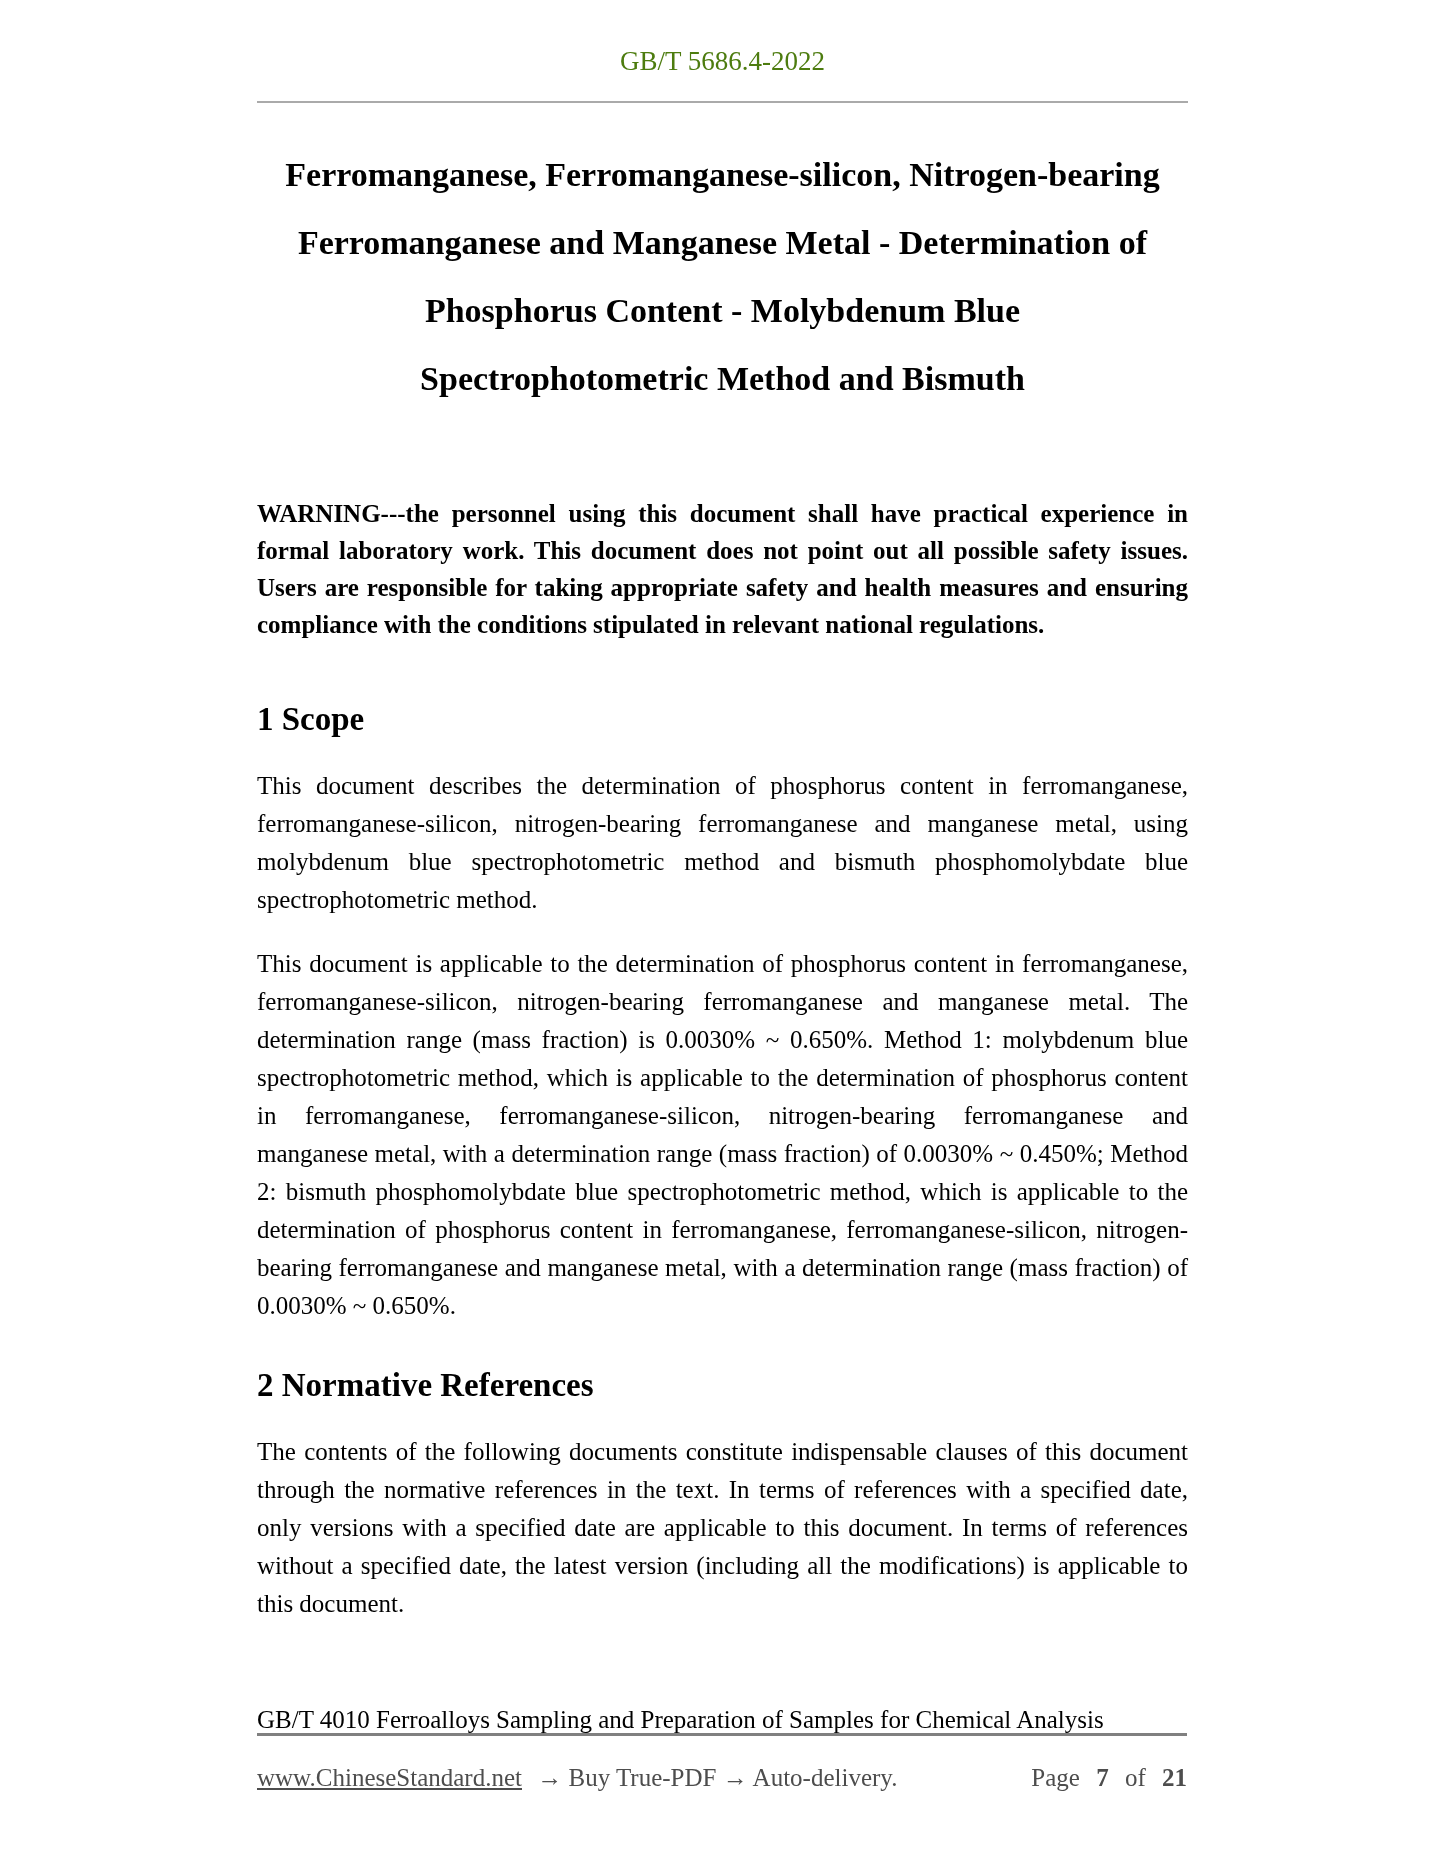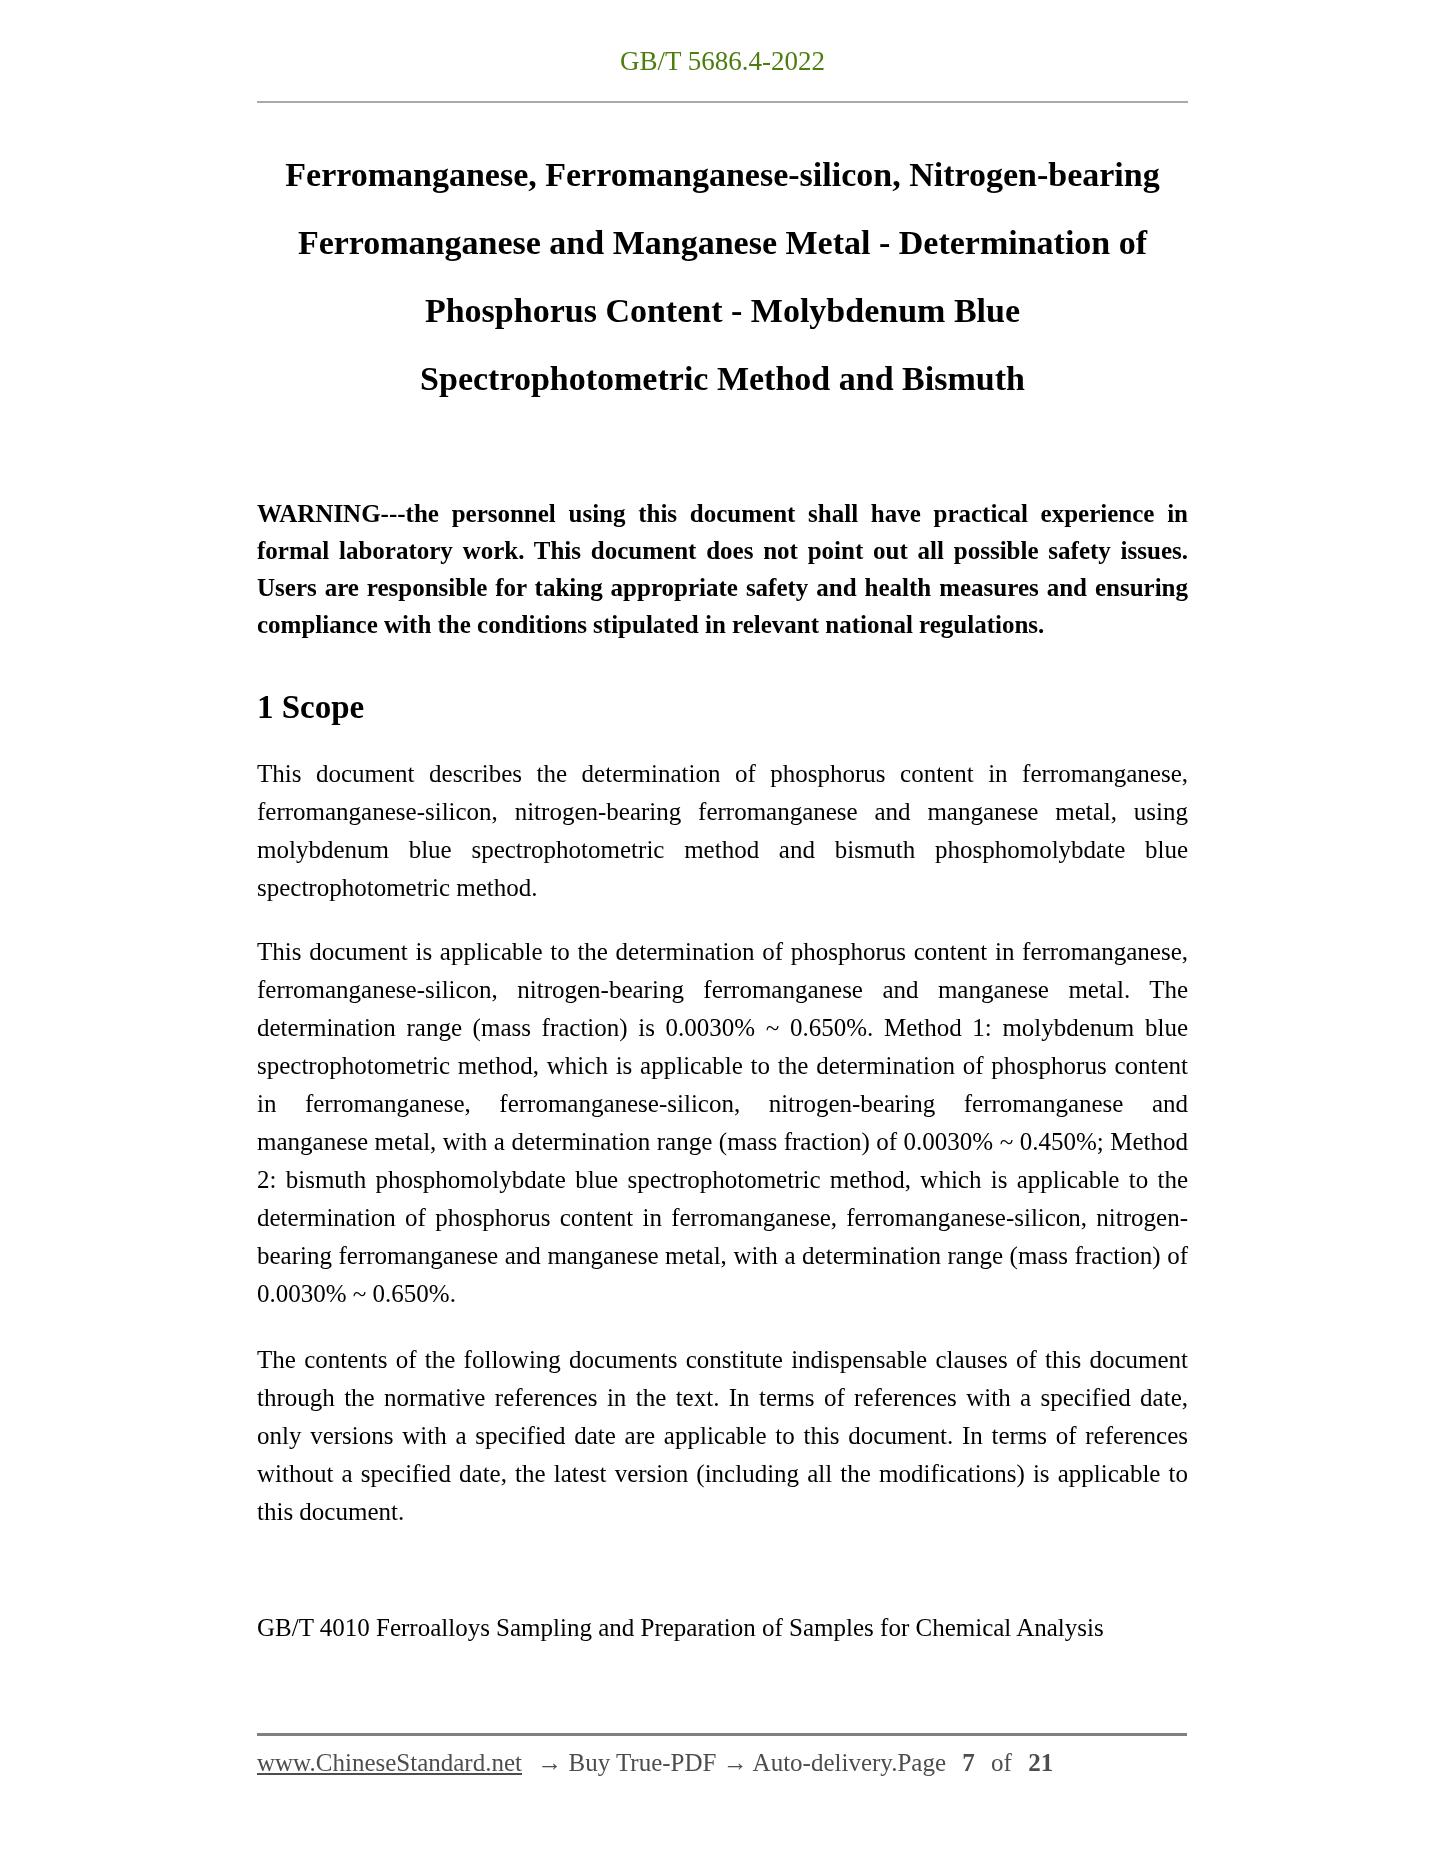--- a/index.html
+++ b/index.html
@@ -40,21 +40,21 @@
   }
   .warning-para {
     margin-top: 82px;
     font-size: 25px;
     font-weight: bold;
     line-height: 37px;
     text-align: justify;
     text-align-last: left;
   }
   .section-heading {
-    margin-top: 44px;
+    margin-top: 56px;
     font-size: 33px;
     font-weight: bold;
     line-height: 40px;
   }
   .section-heading.second {
     margin-top: 40px;
   }
   .body-para {
     margin-top: 28px;
     font-size: 25px;
@@ -70,22 +70,23 @@
     font-size: 25px;
     line-height: 38px;
     text-align: left;
   }
   .page-footer {
     position: absolute;
     left: 257px;
     right: 258px;
     top: 1733px;
     border-top: 3px solid #808080;
-    padding-top: 13px;
+    padding-top: 28px;
     display: flex;
+    justify-content: space-between;
     align-items: baseline;
     font-size: 25px;
     color: #4d4d4d;
   }
   .footer-left { white-space: nowrap; }
   .website-link {
     color: #4d4d4d;
     text-decoration: underline;
     cursor: pointer;
   }
@@ -111,20 +112,21 @@
   </div>
 
   <p class="warning-para">WARNING---the personnel using this document shall have practical experience in formal laboratory work. This document does not point out all possible safety issues. Users are responsible for taking appropriate safety and health measures and ensuring compliance with the conditions stipulated in relevant national regulations.</p>
 
   <h2 class="section-heading">1 Scope</h2>
 
   <p class="body-para">This document describes the determination of phosphorus content in ferromanganese, ferromanganese-silicon, nitrogen-bearing ferromanganese and manganese metal, using molybdenum blue spectrophotometric method and bismuth phosphomolybdate blue spectrophotometric method.</p>
 
   <p class="body-para tight">This document is applicable to the determination of phosphorus content in ferromanganese, ferromanganese-silicon, nitrogen-bearing ferromanganese and manganese metal. The determination range (mass fraction) is 0.0030% ~ 0.650%. Method 1: molybdenum blue spectrophotometric method, which is applicable to the determination of phosphorus content in ferromanganese, ferromanganese-silicon, nitrogen-bearing ferromanganese and manganese metal, with a determination range (mass fraction) of 0.0030% ~ 0.450%; Method 2: bismuth phosphomolybdate blue spectrophotometric method, which is applicable to the determination of phosphorus content in ferromanganese, ferromanganese-silicon, nitrogen-bearing ferromanganese and manganese metal, with a determination range (mass fraction) of 0.0030% ~ 0.650%.</p>
 
+  <h2 class="section-heading second">2 Normative References</h2>
 
   <p class="body-para">The contents of the following documents constitute indispensable clauses of this document through the normative references in the text. In terms of references with a specified date, only versions with a specified date are applicable to this document. In terms of references without a specified date, the latest version (including all the modifications) is applicable to this document.</p>
 
   <p class="reference-line">GB/T 4010 Ferroalloys Sampling and Preparation of Samples for Chemical Analysis</p>
 
 </div>
 
 <div class="page-footer">
   <div class="footer-left">
     <span class="website-link">www.ChineseStandard.net</span>

